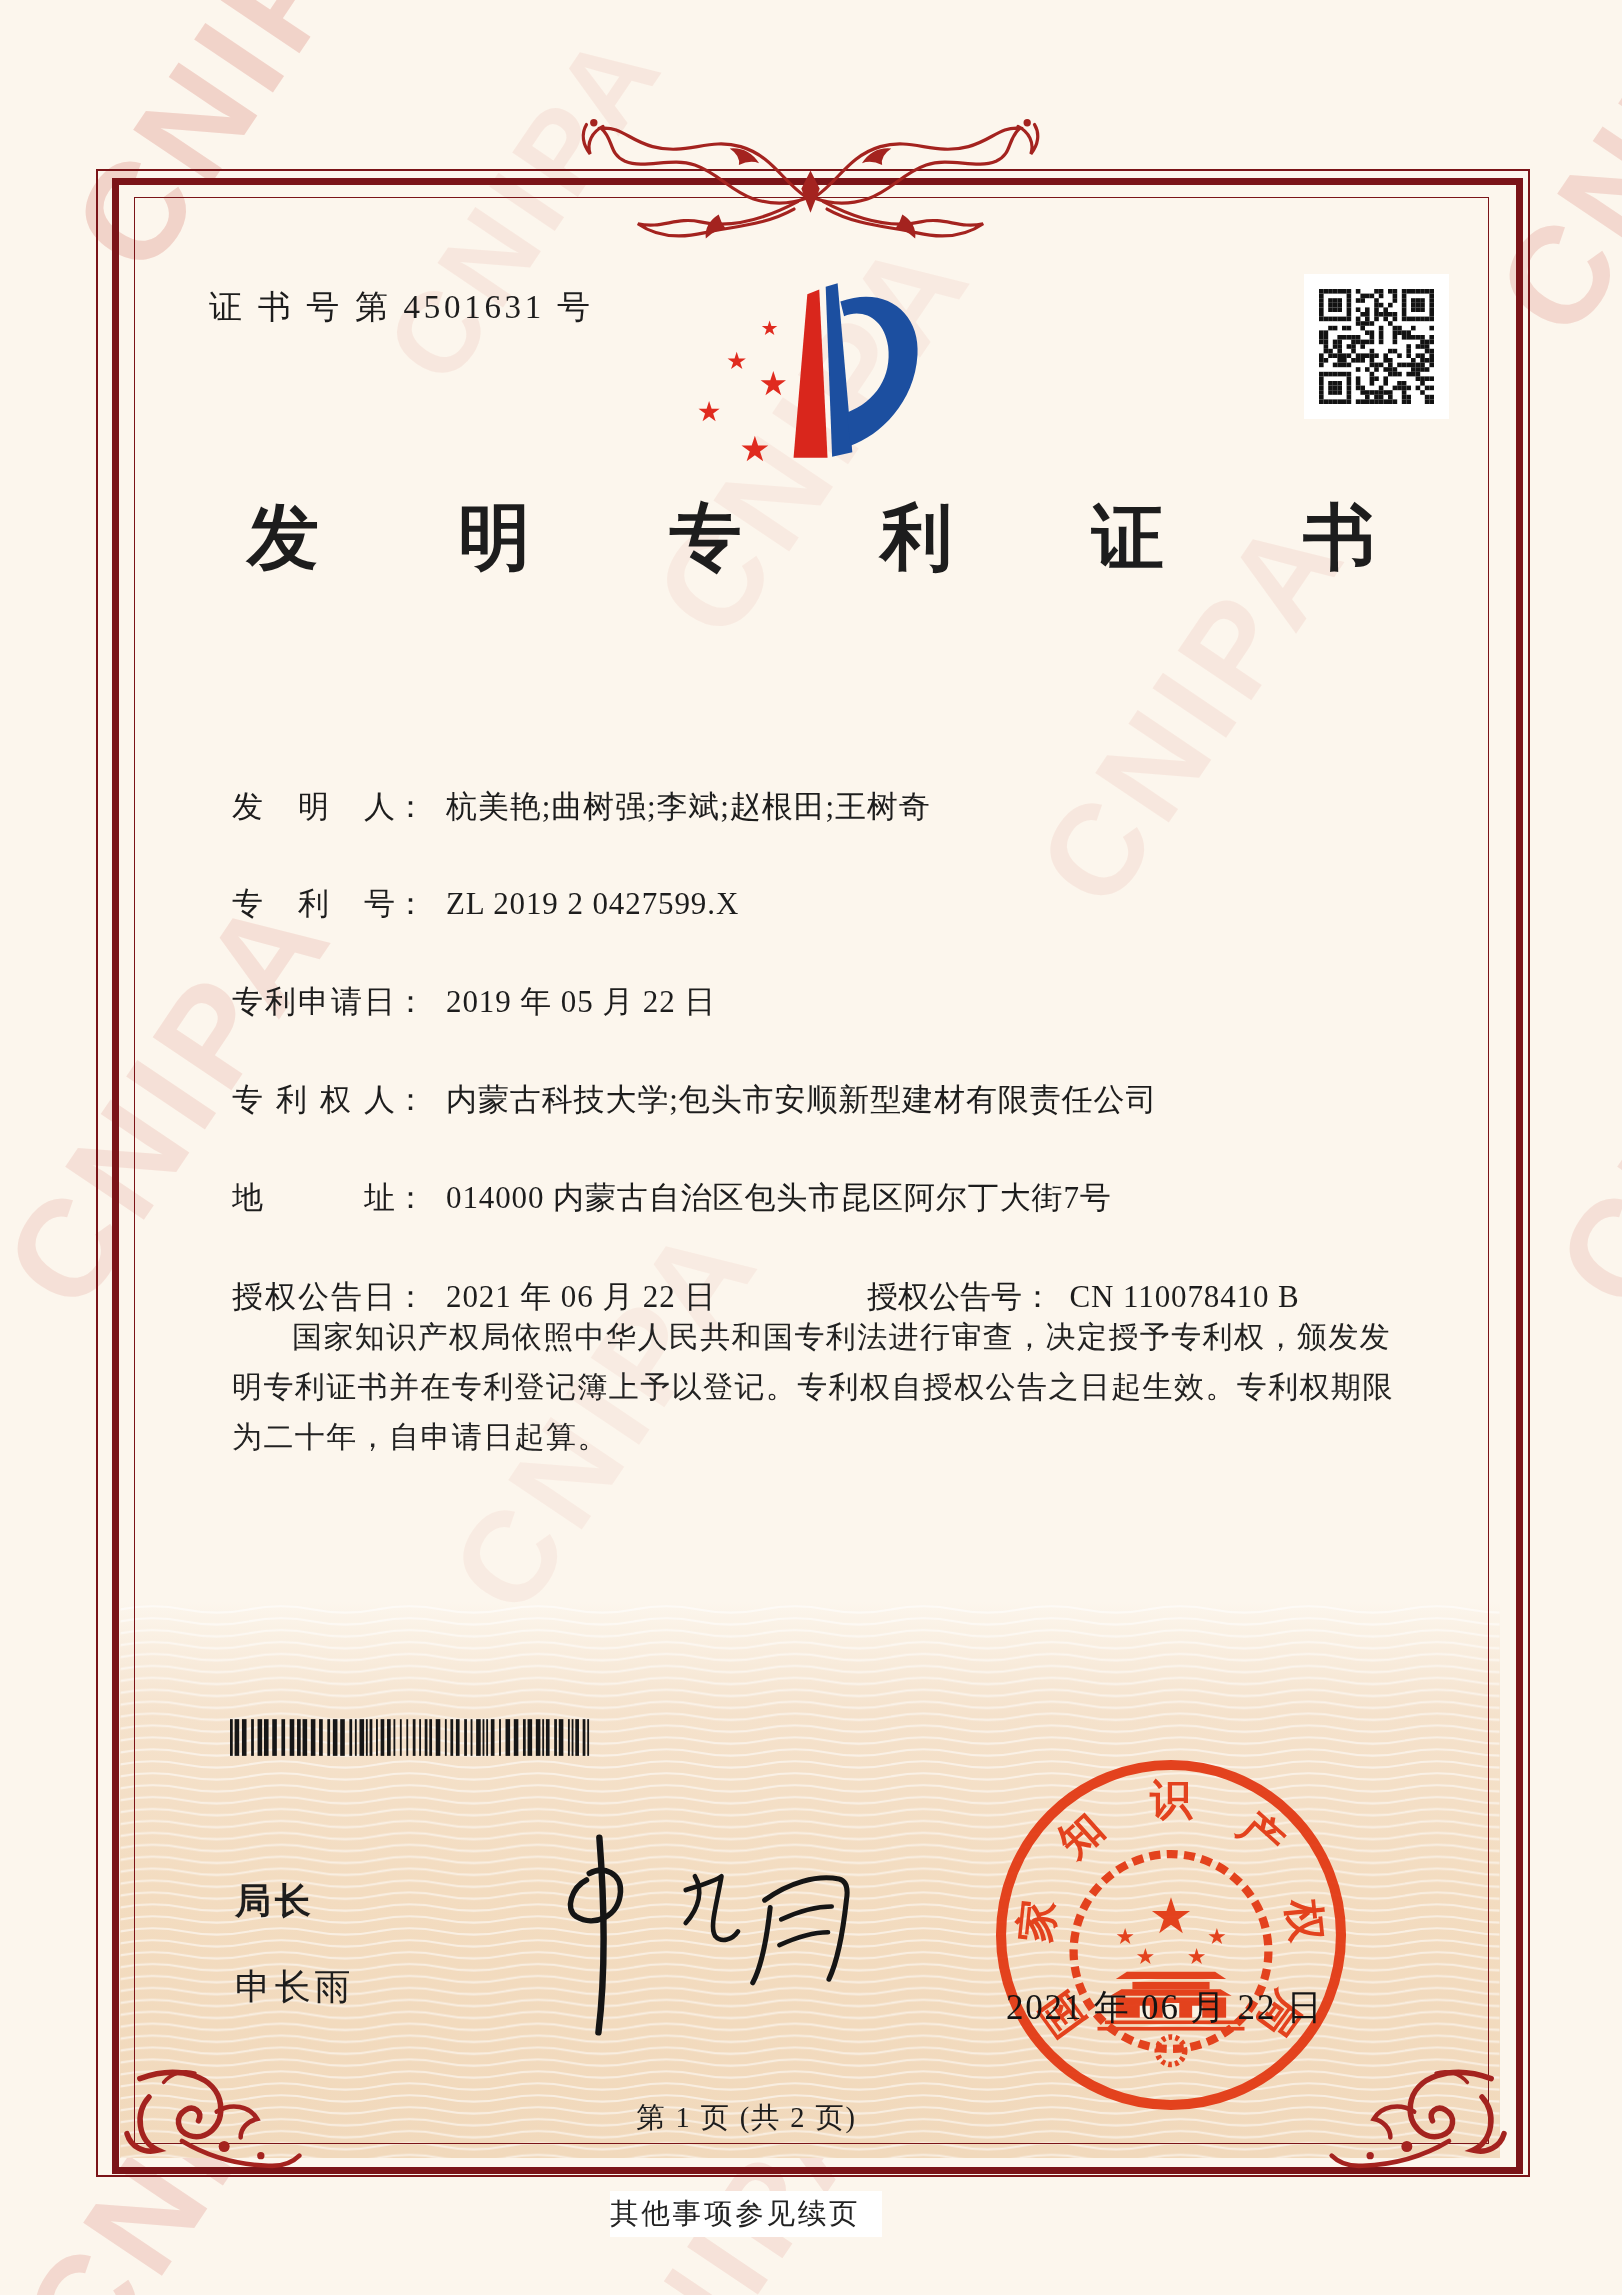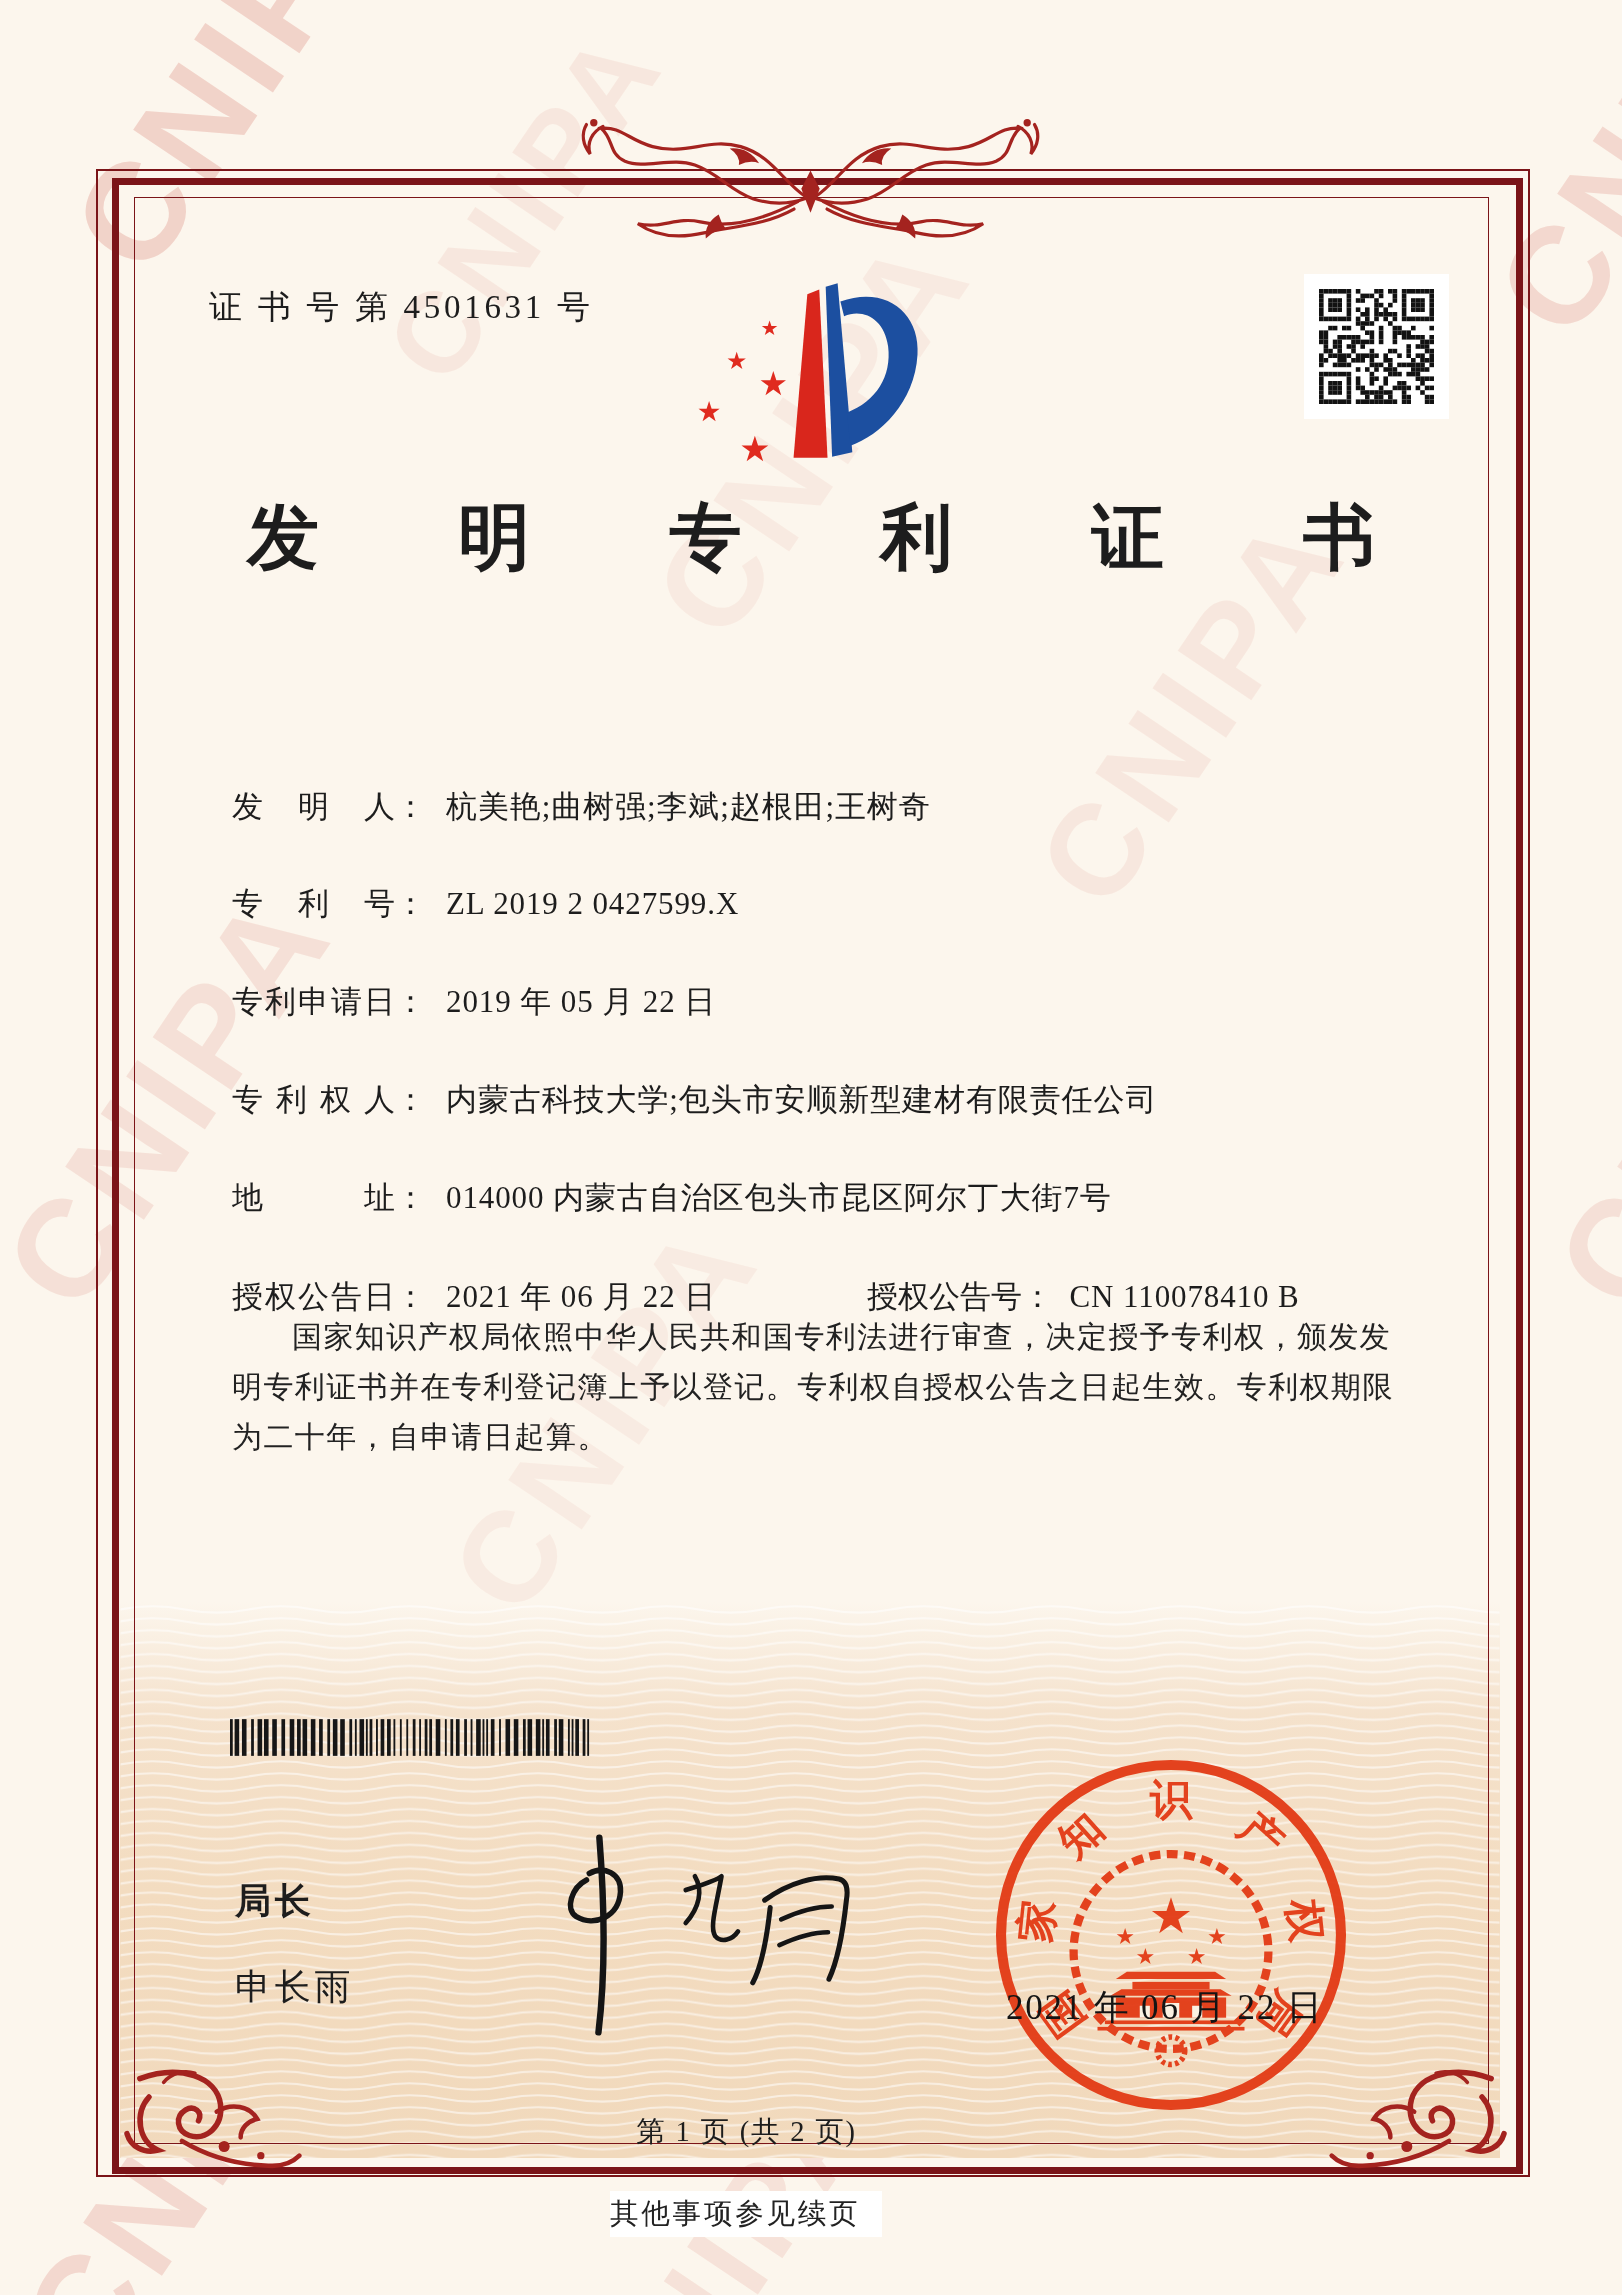--- a/index.html
+++ b/index.html
@@ -45,21 +45,21 @@
   
   .bodytext{position:absolute;left:232px;top:1312px;width:1164px;z-index:4;}
   .bodytext p{margin:0 0 1.8px 0;font-size:30px;line-height:50px;text-indent:2em;letter-spacing:1.4px;color:#222;}
   
   .barcode{position:absolute;left:230px;top:1719px;z-index:4;}
   .official-title{position:absolute;left:235px;top:1877px;font-size:36px;font-weight:600;z-index:4;letter-spacing:3.7px;}
   .official-name{position:absolute;left:235px;top:1963px;font-size:36px;font-weight:400;z-index:4;letter-spacing:3.7px;}
   .signature{position:absolute;left:478px;top:1823px;z-index:4;}
   .seal{position:absolute;left:990px;top:1754px;z-index:4;opacity:.95;}
   .seal-date{position:absolute;left:1006px;top:1984px;width:312px;font-size:35px;letter-spacing:1.8px;color:#141414;z-index:5;white-space:nowrap;}
-  .page-number{position:absolute;left:232px;top:2099px;width:1029px;text-align:center;font-size:28.5px;z-index:4;letter-spacing:1.8px;margin-top:14px;}
+  .page-number{position:absolute;left:232px;top:2099px;width:1029px;text-align:center;font-size:28.5px;z-index:4;letter-spacing:1.8px;}
   .note-strip{
     position:absolute;left:610px;top:2191px;width:272px;height:46px;background:#ffffff;z-index:4;
     text-align:left;font-size:28.5px;line-height:46px;letter-spacing:2.8px;color:#222;
   }
   
   .ornament{position:absolute;z-index:4;pointer-events:none;}
   .orn-top{left:569px;top:118px;}
   .orn-bl{left:123px;top:2064px;}
   .orn-br{left:1324px;top:2064px;transform:scaleX(-1);}
 </style>

